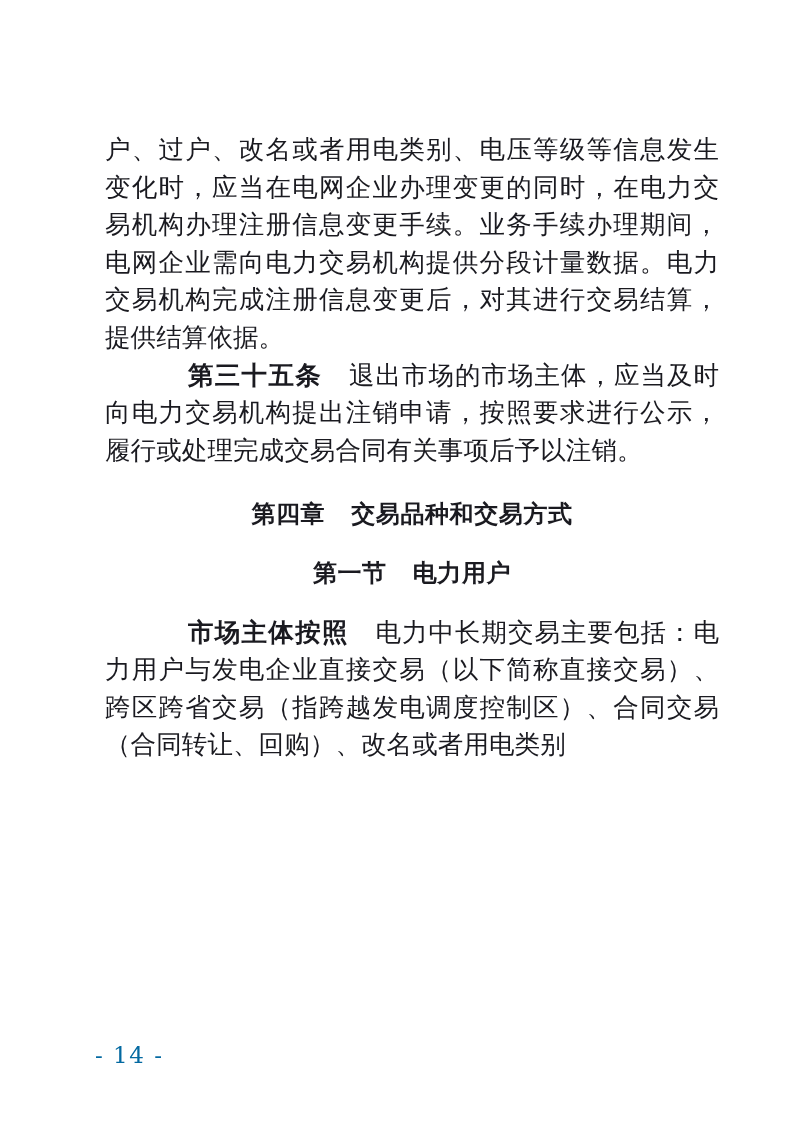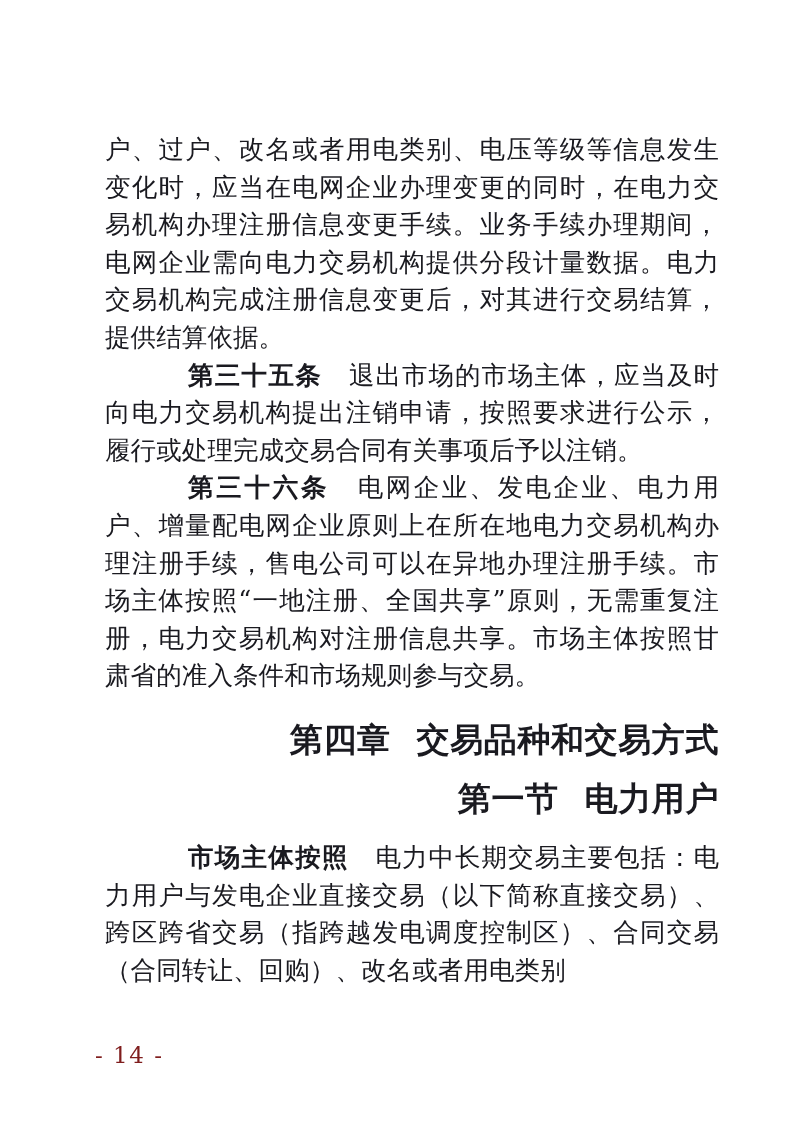--- a/index.html
+++ b/index.html
@@ -58,59 +58,58 @@
   }
   .gap {
     display: inline-block;
     width: 26px;
   }
 
   
   .heading {
     font-family: "Liberation Sans", sans-serif;
     font-weight: bold;
-    font-size: 33px;
+    font-size: 24px;
     line-height: 37.6px;
-    text-align: right;
+    text-align: center;
     margin: 0;
     letter-spacing: 0.6px;
   }
   .heading .sep {
     display: inline-block;
     width: 26px;
   }
 
   .spacer-chapter { height: 26px; }
   .spacer-section { height: 21px; }
   .spacer-article { height: 22px; }
 
   .footer {
     position: absolute;
     left: 95px;
     top: 1040px;
     font-family: "DejaVu Serif", serif;
     font-size: 23px;
     line-height: 30px;
-    color: #7f1d1d;
+    color: #0369a1;
     letter-spacing: 1.5px;
     white-space: pre;
   }
 </style>
 </head>
 <body>
 
 <div class="page">
 
   <div class="content">
 
     <p class="para flush">户、过户、改名或者用电类别、电压等级等信息发生变化时，应当在电网企业办理变更的同时，在电力交易机构办理注册信息变更手续。业务手续办理期间，电网企业需向电力交易机构提供分段计量数据。电力交易机构完成注册信息变更后，对其进行交易结算，提供结算依据。</p>
 
     <p class="para"><span class="artno">第三十五条</span><span class="gap"></span><span>退出市场的市场主体，应当及时向电力交易机构提出注销申请，按照要求进行公示，履行或处理完成交易合同有关事项后予以注销。</span></p>
 
-    <p class="para"><span class="artno">第三十六条</span><span class="gap"></span><span>电网企业、发电企业、电力用户、增量配电网企业原则上在所在地电力交易机构办理注册手续，售电公司可以在异地办理注册手续。市场主体按照“一地注册、全国共享”原则，无需重复注册，电力交易机构对注册信息共享。市场主体按照甘肃省的准入条件和市场规则参与交易。</span></p>
 
 
     <div class="spacer-chapter"></div>
 
     <p class="heading"><span>第四章</span><span class="sep"></span><span>交易品种和交易方式</span></p>
 
     <div class="spacer-section"></div>
 
     <p class="heading"><span>第一节</span><span class="sep"></span><span>电力用户</span></p>
 

